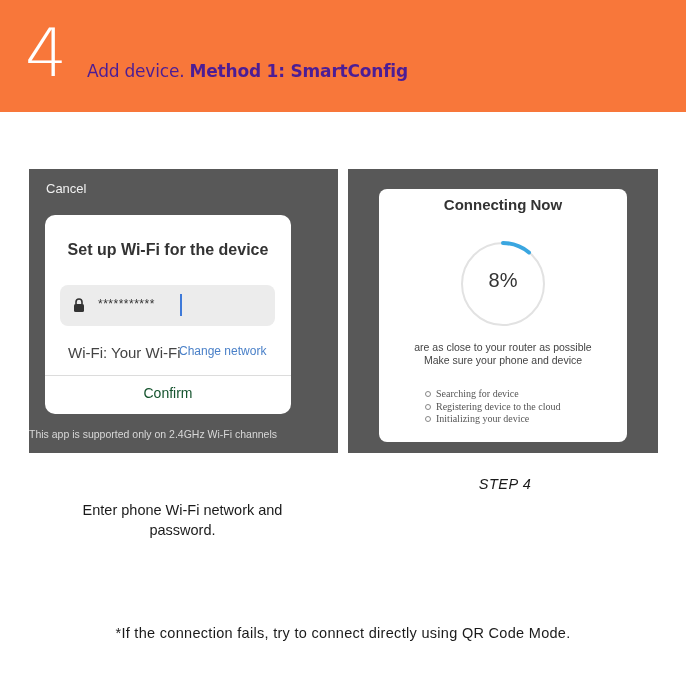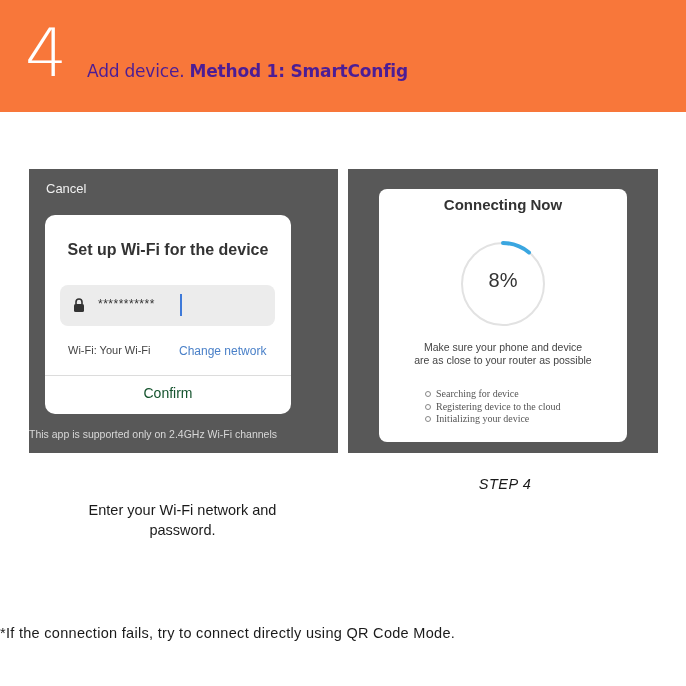--- a/index.html
+++ b/index.html
@@ -16,40 +16,40 @@
   .panel-right { left: 348px; top: 169px; width: 310px; height: 284px; }
 
   .cancel { position: absolute; left: 17px; top: 12px; font-size: 13px; color: #f0f0f0; }
   .card { position: absolute; background: #fff; border-radius: 10px; }
   .card-left { left: 16px; top: 46px; width: 246px; height: 199px; }
   .card-title { position: absolute; left: 0; width: 100%; text-align: center; top: 26px; font-size: 16px; font-weight: bold; color: #333; }
   .pwd-field { position: absolute; left: 15px; top: 70px; width: 215px; height: 41px; background: #ececec; border-radius: 8px; }
   .lock { position: absolute; left: 13px; top: 13px; width: 12px; height: 14px; }
   .pwd-text { position: absolute; left: 38px; top: 12px; font-size: 12px; color: #333; letter-spacing: 0.5px; }
   .caret { position: absolute; left: 120px; top: 9px; width: 1.5px; height: 22px; background: #3f7ad9; }
-  .wifi-label { position: absolute; left: 23px; top: 129px; font-size: 11px; color: #444; }
+  .wifi-label { position: absolute; left: 23px; top: 129px; font-size: 15px; color: #444; }
   .change-link { position: absolute; left: 134px; top: 129px; font-size: 12px; color: #4a80c8; }
   .divider { position: absolute; left: 0; top: 160px; width: 100%; height: 1px; background: #dcdcdc; }
   .confirm { position: absolute; left: 0; top: 170px; width: 100%; text-align: center; font-size: 14px; color: #14532d; }
   .note { position: absolute; left: 0; width: 100%; top: 259px; text-align: left; font-size: 10.5px; color: #d8d8d8; }
 
   .card-right { left: 31px; top: 20px; width: 248px; height: 253px; border-radius: 8px; }
   .conn-title { position: absolute; left: 0; width: 100%; top: 7px; text-align: center; font-size: 15px; font-weight: bold; color: #333; }
   .ring { position: absolute; left: 81px; top: 52px; width: 86px; height: 86px; }
   .percent { position: absolute; left: 81px; top: 80px; width: 86px; text-align: center; font-size: 20px; color: #333; }
   .hint { position: absolute; left: 0; width: 100%; top: 152px; text-align: center; font-size: 10.5px; color: #444; line-height: 13px; }
   .steps { position: absolute; left: 46px; top: 199px; list-style: none; font-size: 10px; color: #555; line-height: 12.5px; }
   .steps li { display: flex; align-items: center; font-family: Liberation Serif, serif; }
   .bullet { width: 6px; height: 6px; border: 1px solid #888; border-radius: 50%; margin-right: 5px; display: inline-block; }
 
   .caption { position: absolute; text-align: center; font-family: "Liberation Sans", sans-serif; color: #1a1a1a; font-size: 14.5px; line-height: 20px; }
   .cap-left { left: 55px; width: 255px; top: 500px; }
   .cap-right { left: 370px; width: 270px; top: 474px; font-style: italic; }
   .step-label { letter-spacing: 0.5px; }
-  .footnote { position: absolute; left: 0; width: 686px; top: 625px; text-align: left; font-size: 14.5px; color: #1a1a1a; letter-spacing: 0.3px; }
+  .footnote { position: absolute; left: 0; width: 686px; top: 625px; text-align: center; font-size: 14.5px; color: #1a1a1a; letter-spacing: 0.3px; }
 </style>
 </head>
 <body>
 
 <div class="banner">
   <div class="banner-num">4</div>
   <div class="banner-title"><span>Add device. </span><b>Method 1: SmartConfig</b></div>
 </div>
 
 <div class="panel panel-left">
@@ -74,41 +74,41 @@
 
 <div class="panel panel-right">
   <div class="card card-right">
     <div class="conn-title">Connecting Now</div>
     <svg class="ring" viewBox="0 0 86 86">
       <circle cx="43" cy="43" r="41" fill="none" stroke="#e2e2e2" stroke-width="2"></circle>
       <path d="M43 2 A41 41 0 0 1 69 11.5" fill="none" stroke="#3aa6e0" stroke-width="4" stroke-linecap="round"></path>
     </svg>
     <div class="percent">8%</div>
     <div class="hint">
+      <div>are as close to your router as possible</div>
       <div>Make sure your phone and device</div>
-      <div>are as close to your router as possible</div>
     </div>
     <ul class="steps">
       <li>
           <span class="bullet"></span>
           <span>Searching for device</span>
         </li>
       <li>
           <span class="bullet"></span>
           <span>Registering device to the cloud</span>
         </li>
       <li>
           <span class="bullet"></span>
           <span>Initializing your device</span>
         </li>
     </ul>
   </div>
 </div>
 
 <div class="caption cap-left">
-  <div>Enter your Wi-Fi network and password.</div>
+  <div>Enter phone Wi-Fi network and password.</div>
 </div>
 
 <div class="caption cap-right">
   <div class="step-label">STEP 4</div>
 </div>
 
 <div class="footnote">*If the connection fails, try to connect directly using QR Code  Mode.</div>
 
 </body></html>

